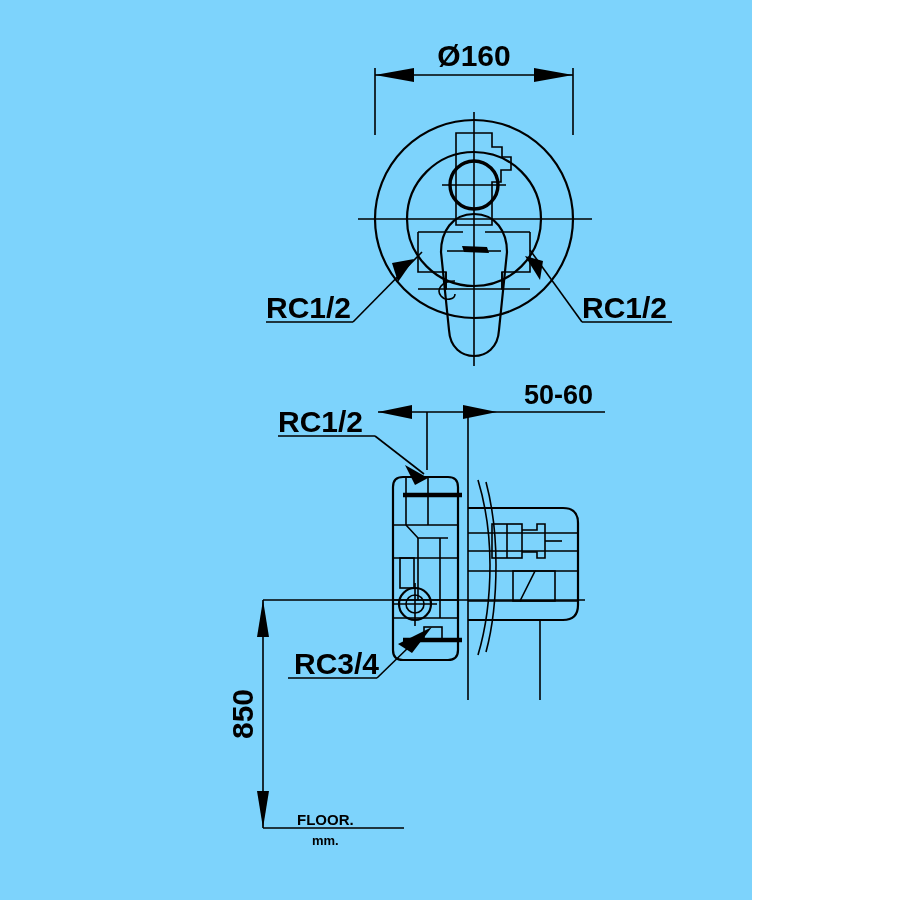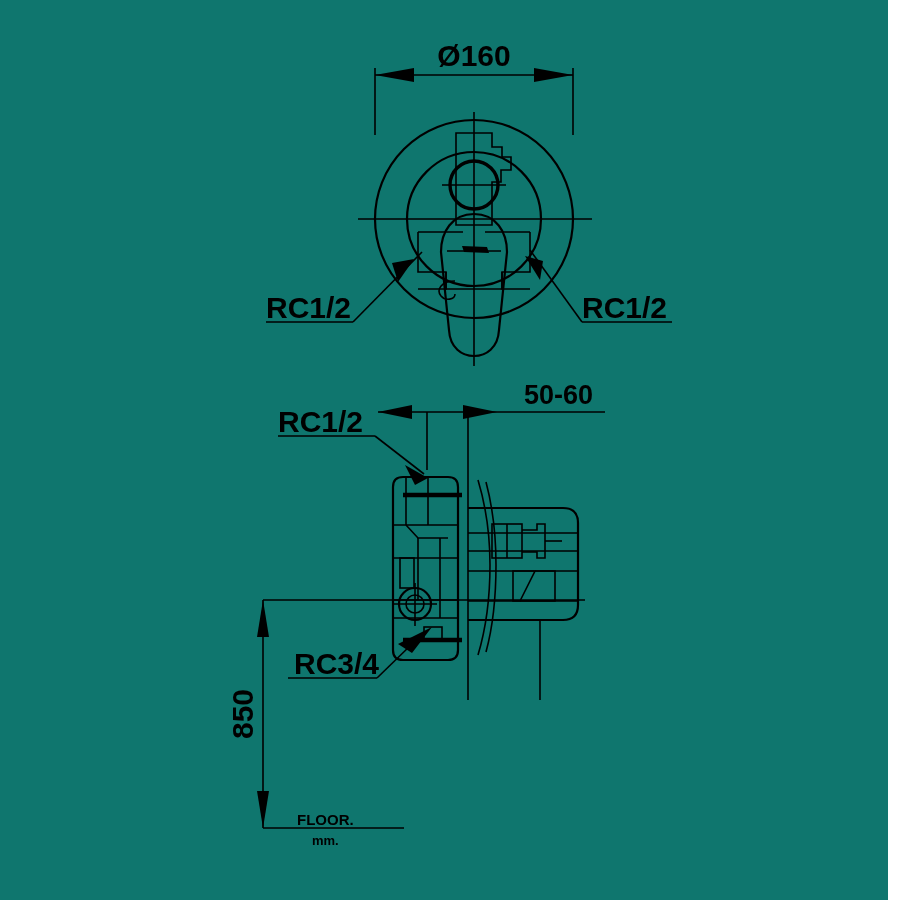--- a/index.html
+++ b/index.html
@@ -5,23 +5,23 @@
   html, body {
     margin: 0;
     padding: 0;
     background: #ffffff;
   }
   body {
     font-family: "Liberation Sans", sans-serif;
   }
   #drawing-root {
     position: relative;
-    width: 888px;
+    width: 752px;
     height: 900px;
-    background: #0f766e;
+    background: #7dd3fc;
     overflow: hidden;
   }
   svg#technical-drawing {
     display: block;
     width: 900px;
     height: 900px;
   }
   .ln {
     stroke: #000000;
     fill: none;

